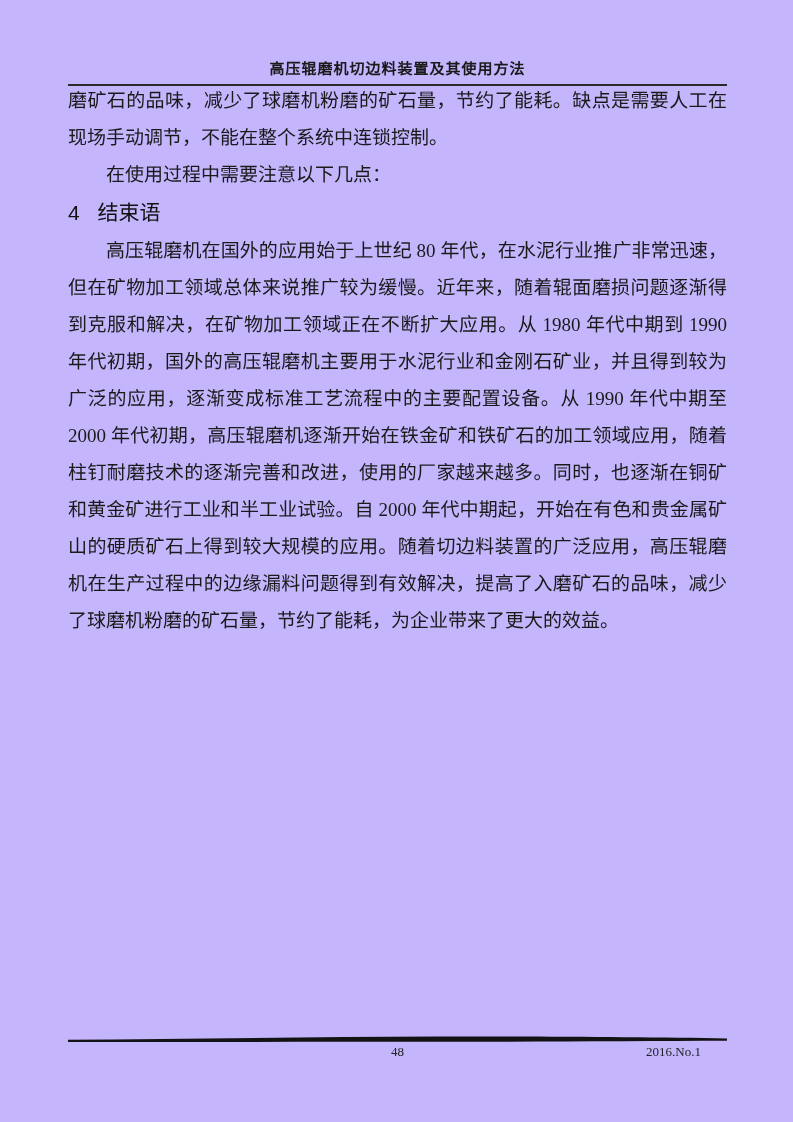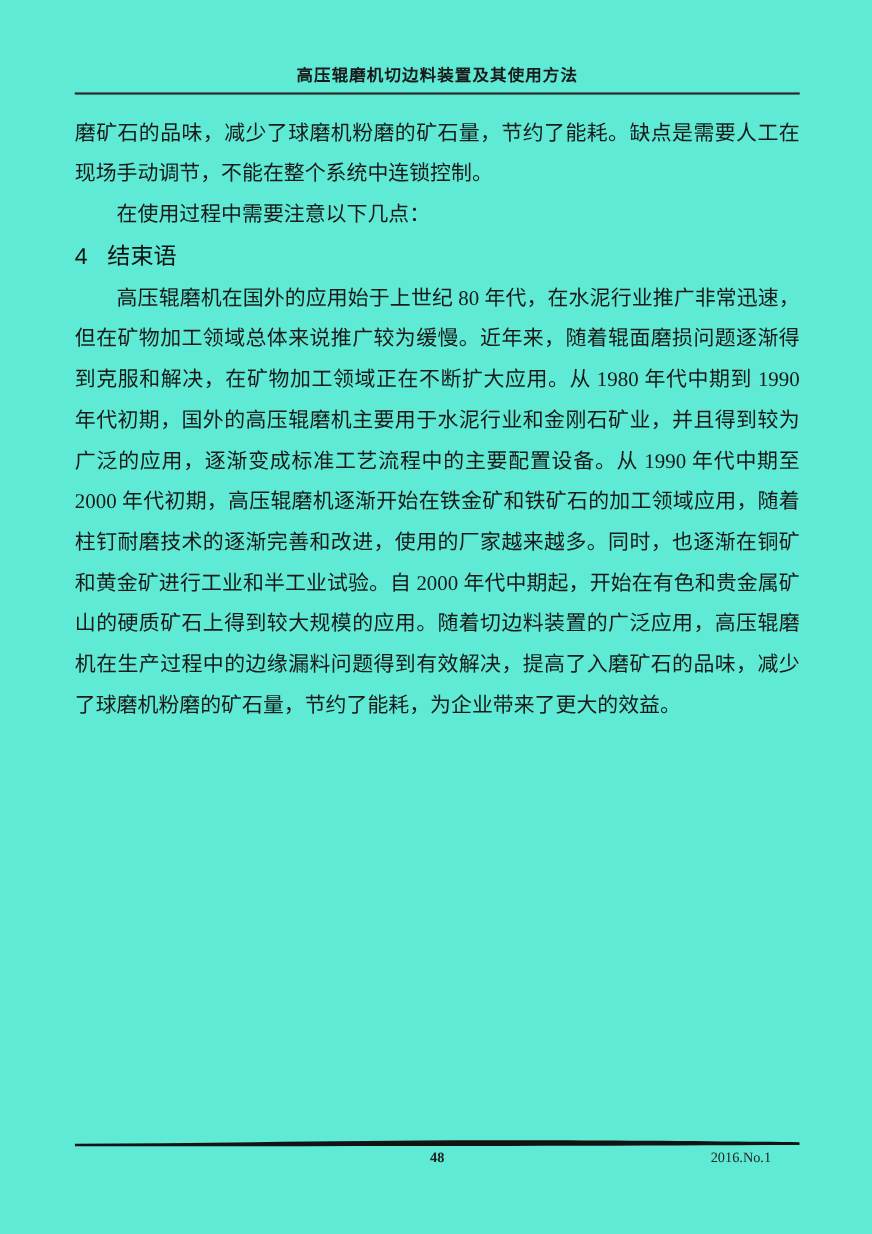--- a/index.html
+++ b/index.html
@@ -1,20 +1,20 @@
 <!DOCTYPE html>
 <html lang="zh-CN"><head>
 <meta charset="utf-8">
 <style>
   html, body { margin: 0; padding: 0; background: #ffffff; }
   .page {
     position: relative;
     width: 793px;
     height: 1122px;
-    background: #5eead4;
+    background: #c4b5fd;
     overflow: hidden;
     font-family: "Liberation Serif", "DejaVu Serif", serif;
     color: #1a1a1a;
   }
   .running-head {
     position: absolute;
     top: 57px;
     left: 68px;
     width: 659px;
     text-align: center;
@@ -26,21 +26,21 @@
   .head-rule {
     position: absolute;
     top: 84px;
     left: 68px;
     width: 659px;
     height: 0;
     border-top: 2px solid #2b2b2b;
   }
   .body-text {
     position: absolute;
-    top: 103px;
+    top: 82px;
     left: 68px;
     width: 659px;
     font-size: 19px;
     line-height: 37px;
     text-align: justify;
     text-justify: inter-ideograph;
   }
   .body-text p { margin: 0; }
   .body-text p.indent { text-indent: 2em; }
   .section-heading {
@@ -66,21 +66,20 @@
     width: 659px;
     height: 18px;
     font-size: 13px;
     color: #222222;
   }
   .page-number {
     position: absolute;
     left: 0;
     right: 0;
     text-align: center;
-    font-weight: bold;
   }
   .issue-label {
     position: absolute;
     right: 26px;
     top: 0;
   }
 </style>
 </head>
 <body>
 

